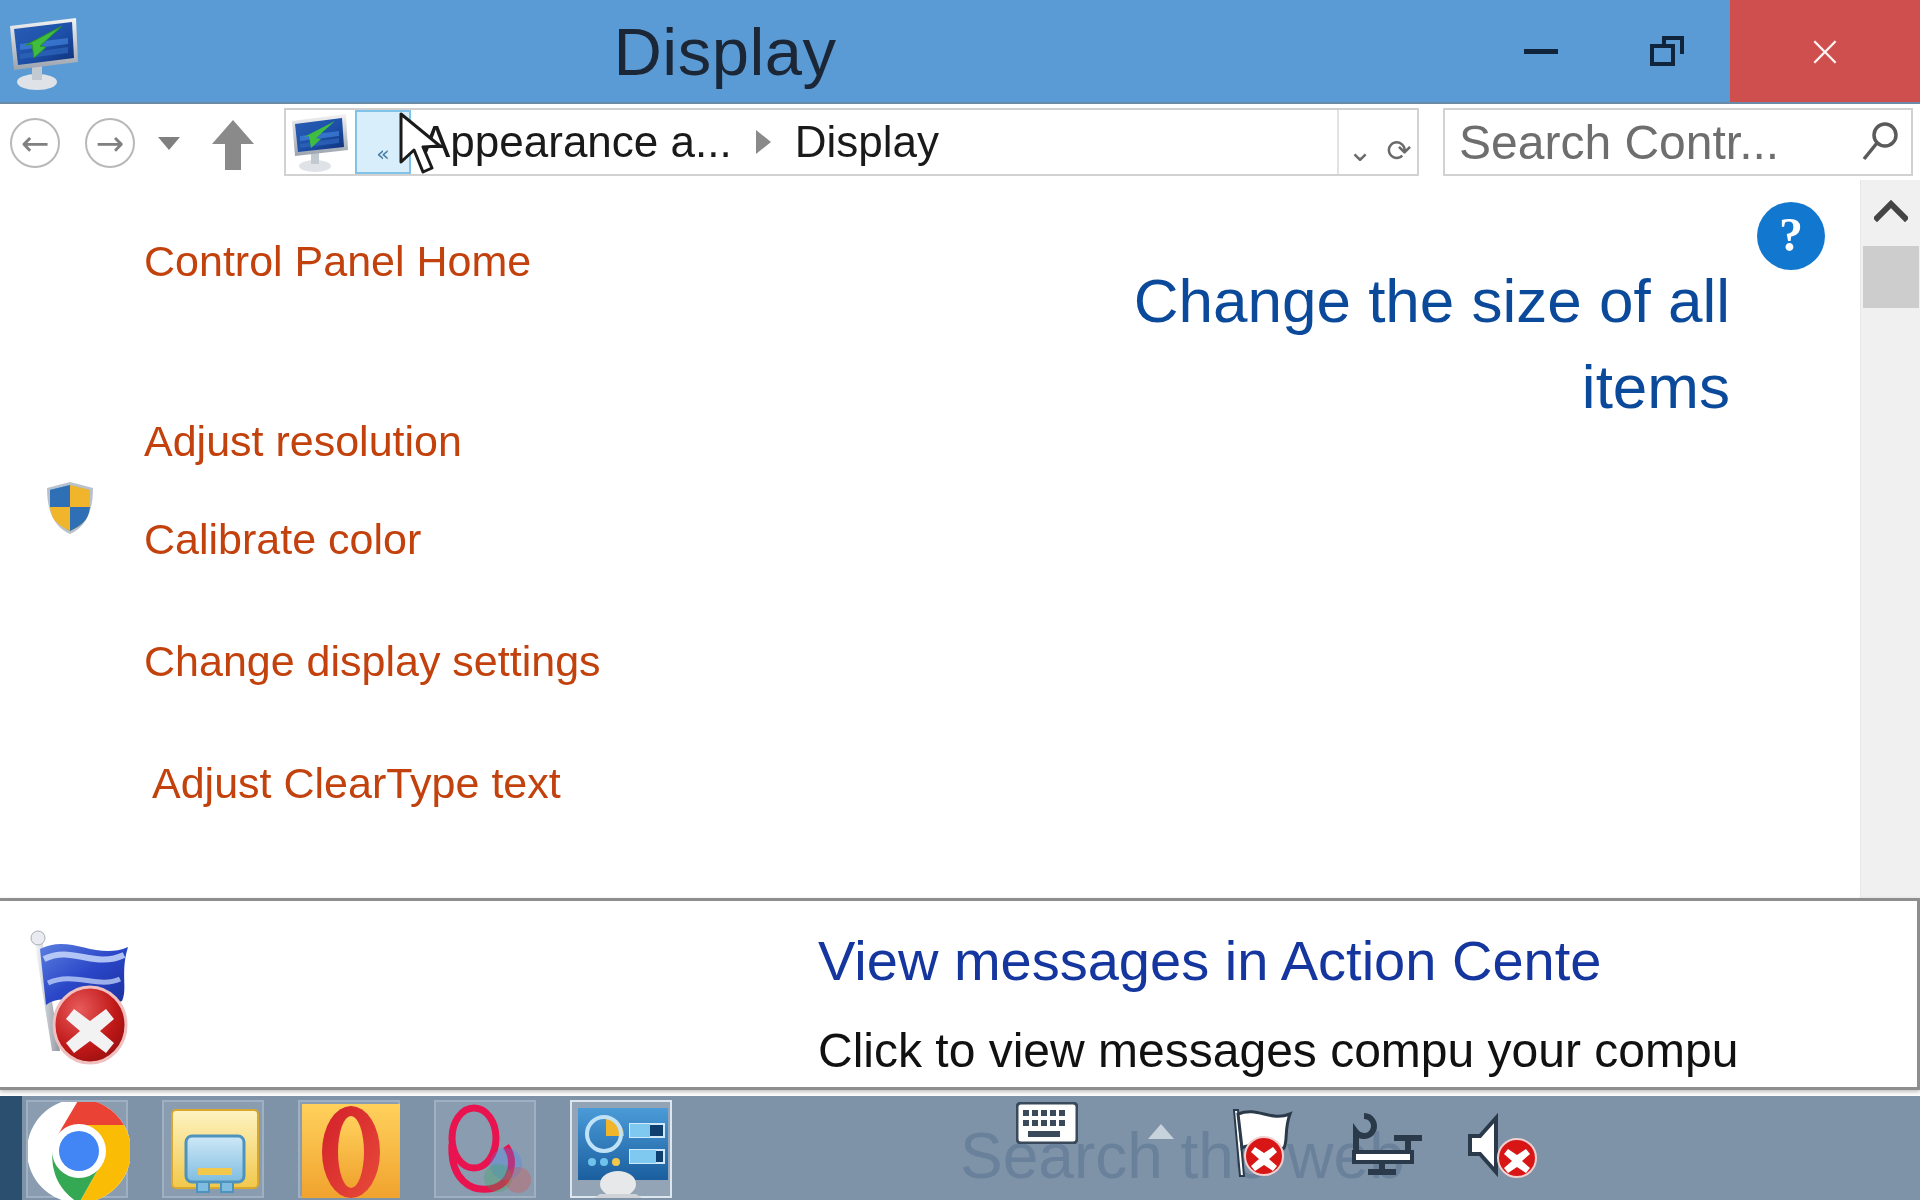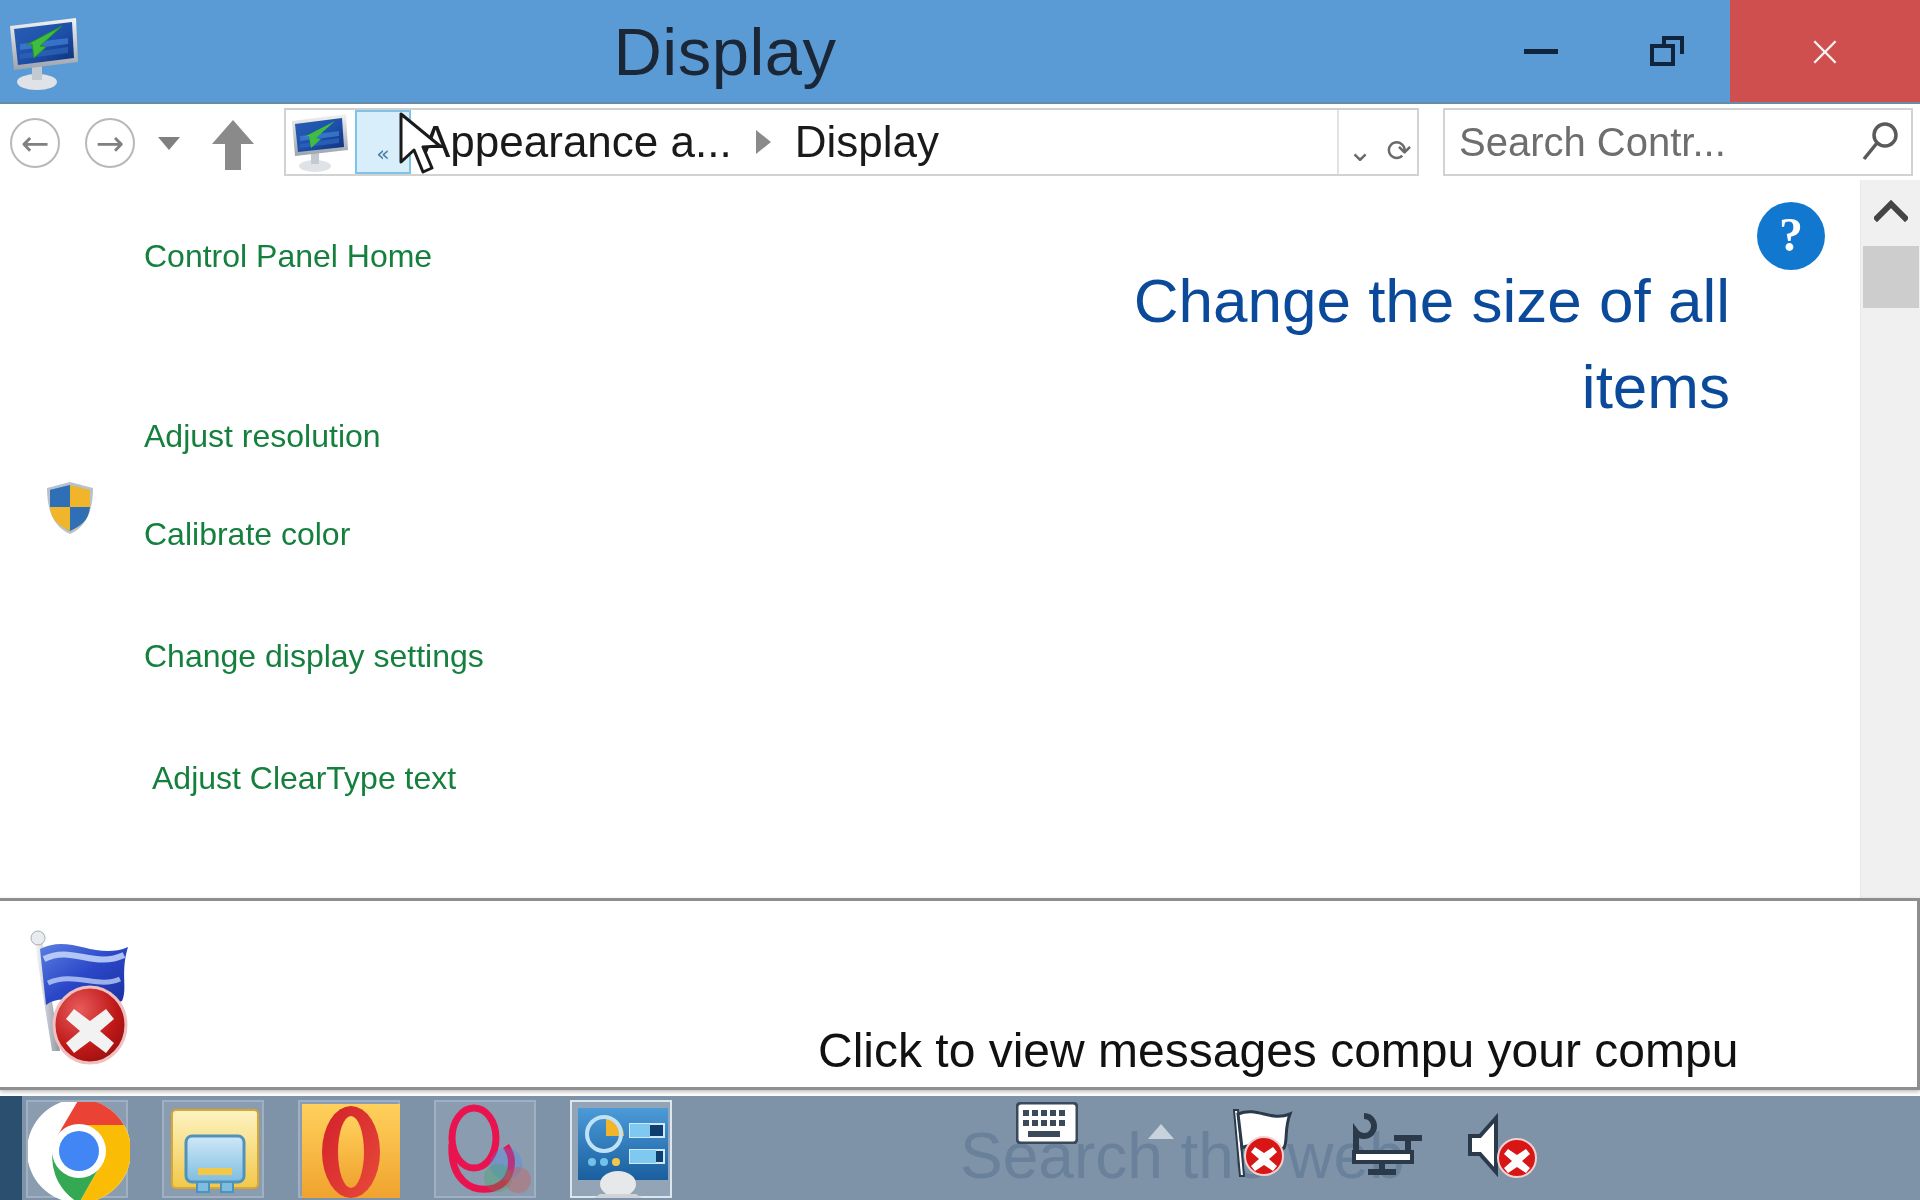--- a/index.html
+++ b/index.html
@@ -214,21 +214,21 @@
     position: absolute;
     left: 1443px; top: 4px;
     width: 470px; height: 68px;
     background: #ffffff;
     border: 2px solid #d2d2d2;
     display: flex;
     align-items: center;
     cursor: text;
   }
   .searchbox .ph {
-    font-size: 40px;
+    font-size: 48px;
     color: #6e6e6e;
     white-space: nowrap;
     overflow: hidden;
     padding-left: 14px;
     flex: 1 1 auto;
   }
   .search-mag {
     flex: 0 0 auto;
     width: 50px; height: 50px;
     position: relative;
@@ -244,22 +244,22 @@
     overflow: hidden;
   }
 
   .navpane {
     position: absolute;
     left: 0; top: 0;
     width: 1080px; height: 720px;
   }
   .navlink {
     position: absolute;
-    font-size: 32px;
-    color: #15803d;
+    font-size: 43px;
+    color: #c2410c;
     white-space: nowrap;
     cursor: pointer;
     line-height: 1;
   }
   .shield {
     position: absolute;
     left: 44px; top: 300px;
     width: 52px; height: 56px;
   }
 
@@ -601,20 +601,21 @@
         </defs>
         <path d="M18 12 L26 12 L44 124 L36 124 Z" fill="url(#poleG)"></path>
         <circle cx="22" cy="11" r="7" fill="#e8ebef" stroke="#a8aeb6" stroke-width="1"></circle>
         <path d="M24 22 C54 6 80 34 112 20 C104 46 112 62 106 74 C76 88 52 62 30 78 Z" fill="url(#flagG)"></path>
         <path d="M28 32 C56 18 78 42 108 28" fill="none" stroke="#cfe0ff" stroke-width="6" opacity="0.8"></path>
         <path d="M32 56 C58 44 82 62 104 52" fill="none" stroke="#cfe0ff" stroke-width="5" opacity="0.7"></path>
         <ellipse cx="74" cy="98" rx="36" ry="38" fill="url(#errG)" stroke="#f0c0c0" stroke-width="3"></ellipse>
         <path d="M58 82 L74 94 L90 82 L98 92 L84 104 L98 116 L90 126 L74 114 L58 126 L50 116 L64 104 L50 92 Z" fill="#f2f2f2"></path>
       </svg>
     </div>
+    <div class="toast-title">View messages in Action Cente</div>
     <div class="toast-sub">Click to view messages compu your compu</div>
   </div>
 
   <div class="taskbar">
     <div class="tb-start"></div>
 
     <div class="tbitem" style="left:26px;">
       <svg viewBox="0 0 102 98" width="102" height="98">
         <circle cx="51" cy="49" r="52" fill="#ffffff"></circle>
         <path d="M51 -3 A52 52 0 0 1 96 23 L51 23 A26 26 0 0 0 28 36 Z" fill="#ea4335"></path>

